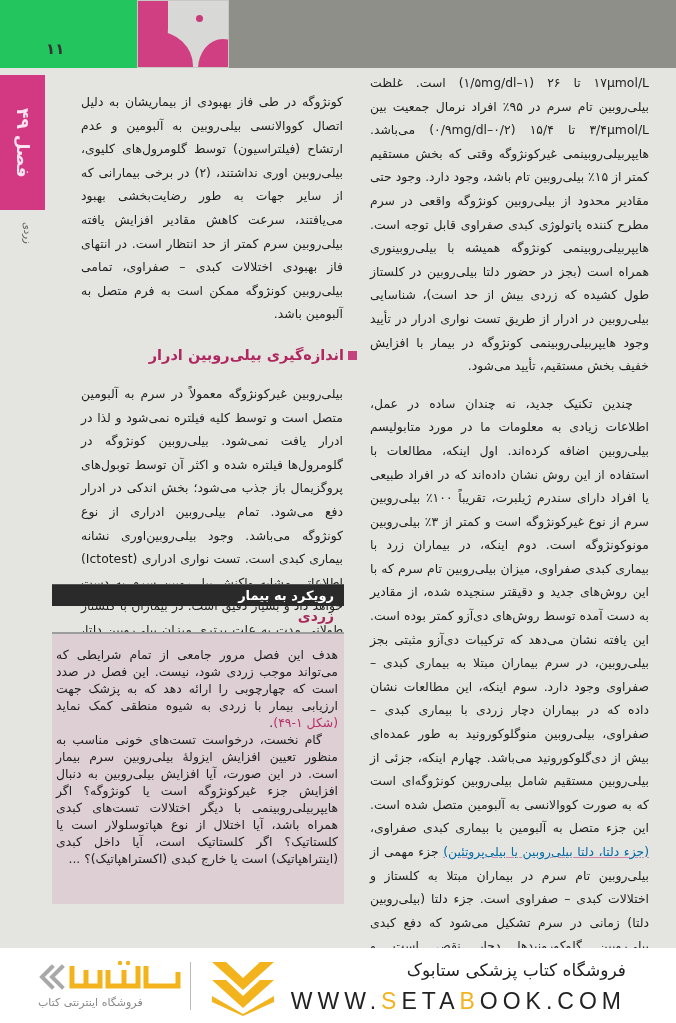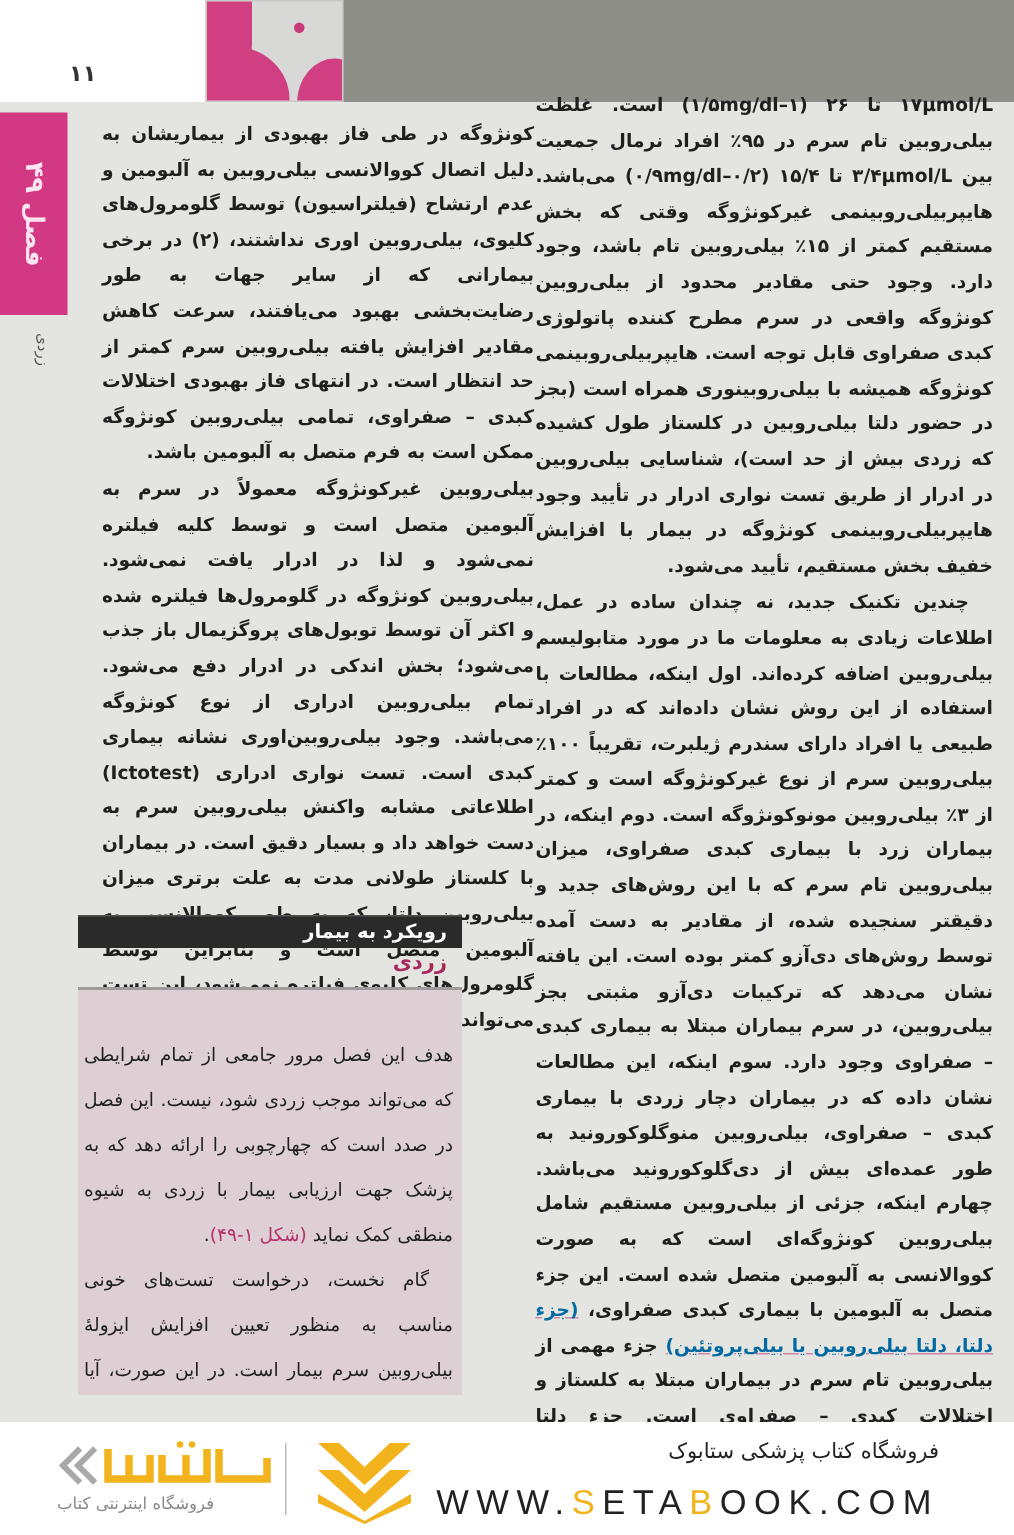--- a/index.html
+++ b/index.html
@@ -2,52 +2,52 @@
 <html><head>
 <meta charset="utf-8">
 <style>
   * { box-sizing: border-box; margin: 0; padding: 0; }
   html, body { width: 676px; height: 1023px; overflow: hidden; background: #d9d9d6; }
   body { position: relative; font-family: "DejaVu Sans", sans-serif; color: #222; }
 
   .page { position: absolute; left: 0; top: 0; width: 676px; height: 948px; background: #e4e5e1; overflow: hidden; }
 
   
-  .top-left { position: absolute; left: 0; top: 0; width: 137px; height: 68px; background: #ffffff; }
+  .top-left { position: absolute; left: 0; top: 0; width: 137px; height: 68px; background: #22c55e; }
   .page-num { position: absolute; left: 46px; top: 40px; font-size: 15px; font-weight: bold; color: #333; }
   .top-img { position: absolute; left: 137px; top: 0; width: 92px; height: 68px; background: #d8d8d6; border: 1px solid #c8c8c4; overflow: hidden; }
   .top-img .blob { position: absolute; background: #d13f83; border-radius: 50%; }
   .top-img .dot { position: absolute; left: 58px; top: 14px; width: 7px; height: 7px; border-radius: 50%; background: #c83a7c; }
   .top-gray { position: absolute; left: 229px; top: 0; width: 447px; height: 68px; background: #8e8f89; }
 
   
   .chapter-tab { position: absolute; left: 0; top: 75px; width: 45px; height: 135px; background: #d23982; display: flex; align-items: center; justify-content: center; }
   .chapter-tab span { writing-mode: vertical-rl; color: #fbe3ef; font-size: 17px; font-weight: bold; letter-spacing: 1px; }
   .side-label { position: absolute; left: 22px; top: 222px; writing-mode: vertical-rl; font-size: 10px; color: #555; }
 
   
   .col { position: absolute; direction: rtl; text-align: justify; font-size: 12.4px; line-height: 23.6px; color: #1f1f1f; }
-  .col p { margin: 1px; font-weight: bold; }
+  .col p { margin: 14px; }
   .col-left { left: 67px; top: 76px; width: 290px; }
   .col-right { left: 356px; top: 57px; width: 307px; }
   .indent { text-indent: 16px; }
 
   .section-heading { direction: rtl; color: #b0265f; font-weight: bold; font-size: 14.5px; margin-top: 16px; line-height: 26px; }
   .section-heading .sq { display: inline-block; width: 9px; height: 9px; background: #c4437e; margin-left: 4px; vertical-align: middle; }
 
-  .approach-box { position: absolute; left: 52px; top: 610px; width: 256px; }
+  .approach-box { position: absolute; left: 52px; top: 584px; width: 292px; }
   .approach-title { background: #2b2a2a; color: #fff; direction: rtl; font-weight: bold; font-size: 13px; padding: 2px 10px; height: 22px; line-height: 18px; border-top: 1px solid #555; }
   .approach-sub { direction: rtl; color: #a82a5c; font-size: 14px; font-weight: bold; padding: 2px 10px; height: 28px; border-bottom: 2px solid #9c9c9c; }
-  .approach-body { background: #ddcfd4; direction: rtl; text-align: justify; font-size: 12.4px; line-height: 30px; padding: 28px 6px 0 4px; height: 270px; overflow: hidden; color: #1f1f1f; }
+  .approach-body { background: #ddcfd4; direction: rtl; text-align: justify; font-size: 12.4px; line-height: 17px; padding: 12px 6px 0 4px; height: 270px; overflow: hidden; color: #1f1f1f; }
   .pink { color: #b8306a; }
   .pink-u { color: #0369a1; text-decoration: underline; text-decoration-color: #d087a9; }
 
   
   .footer { position: absolute; left: 0; top: 948px; width: 676px; height: 75px; background: #ffffff; }
-  .footer-title { position: absolute; right: 50px; top: 12px; direction: rtl; font-size: 14px; color: #222; font-family: "DejaVu Sans", sans-serif; }
+  .footer-title { position: absolute; right: 50px; top: 12px; direction: rtl; font-size: 17px; color: #222; font-family: "DejaVu Sans", sans-serif; }
   .footer-url { position: absolute; right: 50px; top: 40px; font-family: "Liberation Sans", sans-serif; font-size: 23px; letter-spacing: 5px; color: #222; }
   .footer-url .y { color: #f2b31d; }
   .logo-mark { position: absolute; left: 208px; top: 10px; width: 70px; height: 58px; }
   .logo-sep { position: absolute; left: 190px; top: 14px; width: 1px; height: 48px; background: #bbb; }
   .logo-word { position: absolute; left: 38px; top: 12px; width: 145px; height: 34px; }
   .logo-tag { position: absolute; left: 38px; top: 48px; direction: rtl; font-size: 11px; color: #888; width: 140px; text-align: left; }
 </style>
 </head>
 <body>
 
@@ -64,20 +64,23 @@
   </div>
   <div class="top-gray"></div>
 
   <div class="chapter-tab">
     <span>فصل ۴۹</span>
   </div>
   <div class="side-label">زردی</div>
 
   <div class="col col-left">
     <p>کونژوگه در طی فاز بهبودی از بیماریشان به دلیل اتصال کووالانسی بیلی‌روبین به آلبومین و عدم ارتشاح (فیلتراسیون) توسط گلومرول‌های کلیوی، بیلی‌روبین اوری نداشتند، (۲) در برخی بیمارانی که از سایر جهات به طور رضایت‌بخشی بهبود می‌یافتند، سرعت کاهش مقادیر افزایش یافته بیلی‌روبین سرم کمتر از حد انتظار است. در انتهای فاز بهبودی اختلالات کبدی – صفراوی، تمامی بیلی‌روبین کونژوگه ممکن است به فرم متصل به آلبومین باشد.</p>
+    <div class="section-heading">
+      <span class="sq"></span><span>اندازه‌گیری بیلی‌روبین ادرار</span>
+    </div>
     <p>بیلی‌روبین غیرکونژوگه معمولاً در سرم به آلبومین متصل است و توسط کلیه فیلتره نمی‌شود و لذا در ادرار یافت نمی‌شود. بیلی‌روبین کونژوگه در گلومرول‌ها فیلتره شده و اکثر آن توسط توبول‌های پروگزیمال باز جذب می‌شود؛ بخش اندکی در ادرار دفع می‌شود. تمام بیلی‌روبین ادراری از نوع کونژوگه می‌باشد. وجود بیلی‌روبین‌اوری نشانه بیماری کبدی است. تست نواری ادراری (Ictotest) اطلاعاتی مشابه واکنش بیلی‌روبین سرم به دست خواهد داد و بسیار دقیق است. در بیماران با کلستاز طولانی مدت به علت برتری میزان بیلی‌روبین دلتا، که به طور کووالانسی به آلبومین متصل است و بنابراین توسط گلومرول‌های کلیوی فیلتره نمی‌شود، این تست می‌تواند پاسخ منفی کاذب داشته باشد.</p>
   </div>
 
   <div class="approach-box">
     <div class="approach-title">رویکرد به بیمار</div>
     <div class="approach-sub">زردی</div>
     <div class="approach-body">
       <p><span>هدف این فصل مرور جامعی از تمام شرایطی که می‌تواند موجب زردی شود، نیست. این فصل در صدد است که چهارچوبی را ارائه دهد که به پزشک جهت ارزیابی بیمار با زردی به شیوه منطقی کمک نماید</span> <span class="pink">(شکل ۱-۴۹)</span><span>.</span></p>
       <p class="indent">گام نخست، درخواست تست‌های خونی مناسب به منظور تعیین افزایش ایزولهٔ بیلی‌روبین سرم بیمار است. در این صورت، آیا افزایش بیلی‌روبین به دنبال افزایش جزء غیرکونژوگه است یا کونژوگه؟ اگر هایپربیلی‌روبینمی با دیگر اختلالات تست‌های کبدی همراه باشد، آیا اختلال از نوع هپاتوسلولار است یا کلستاتیک؟ اگر کلستاتیک است، آیا داخل کبدی (اینتراهپاتیک) است یا خارج کبدی (اکسترا‌هپاتیک)؟ ...</p>
     </div>

